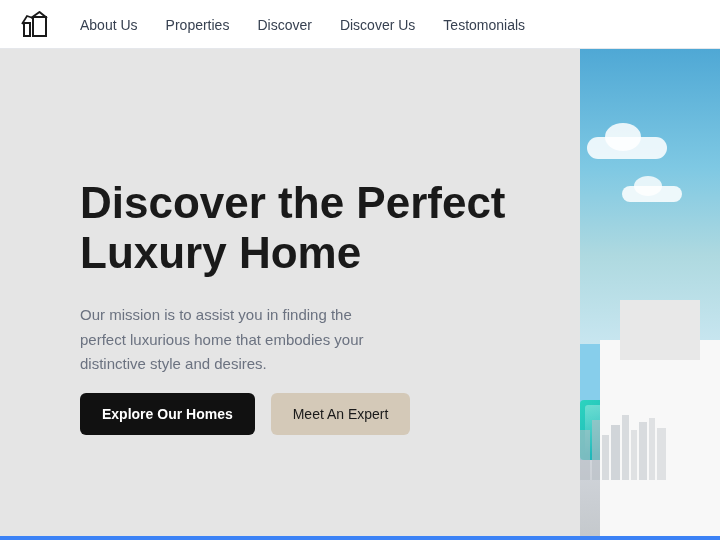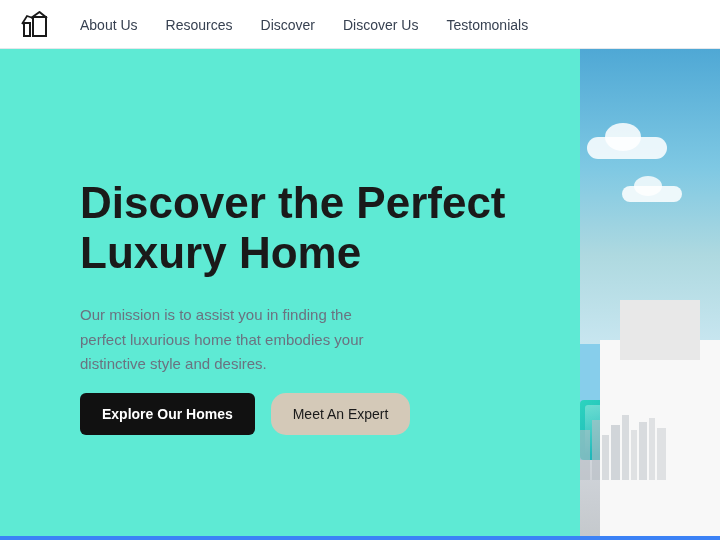--- a/index.html
+++ b/index.html
@@ -57,21 +57,21 @@
       height: 491px;
       position: relative;
     }
 
     .hero-content {
       flex: 0 0 580px;
       display: flex;
       flex-direction: column;
       justify-content: center;
       padding: 60px 60px 36px 80px;
-      background: #5eead4;
+      background: #e5e5e5;
     }
 
     .hero-title {
       font-size: 44px;
       font-weight: 800;
       color: #1a1a1a;
       line-height: 1.15;
       margin-bottom: 24px;
     }
 
@@ -98,21 +98,21 @@
       font-size: 14px;
       font-weight: 600;
       cursor: pointer;
     }
 
     .btn-secondary {
       background: #d4c9b8;
       color: #1a1a1a;
       border: none;
       padding: 13px 22px;
-      border-radius: 15px;
+      border-radius: 6px;
       font-size: 14px;
       font-weight: 500;
       cursor: pointer;
     }
 
     
     .hero-image {
       flex: 1;
       position: relative;
       overflow: hidden;
@@ -251,21 +251,21 @@
       <rect x="13" y="8" width="13" height="19" stroke="#1a1a1a" stroke-width="2" fill="none"></rect>
       <polyline points="2,15 7,7 13,9" stroke="#1a1a1a" stroke-width="1.8" fill="none"></polyline>
       <polyline points="11,9 19.5,3 27,9" stroke="#1a1a1a" stroke-width="2" fill="none" stroke-linejoin="round"></polyline>
     </svg>
   </div>
   <ul class="nav-links">
     <li>
       <a href="#">About Us</a>
     </li>
     <li>
-      <a href="#">Resources</a>
+      <a href="#">Properties</a>
     </li>
     <li>
       <a href="#">Discover</a>
     </li>
     <li>
       <a href="#">Discover Us</a>
     </li>
     <li>
       <a href="#">Testomonials</a>
     </li>

